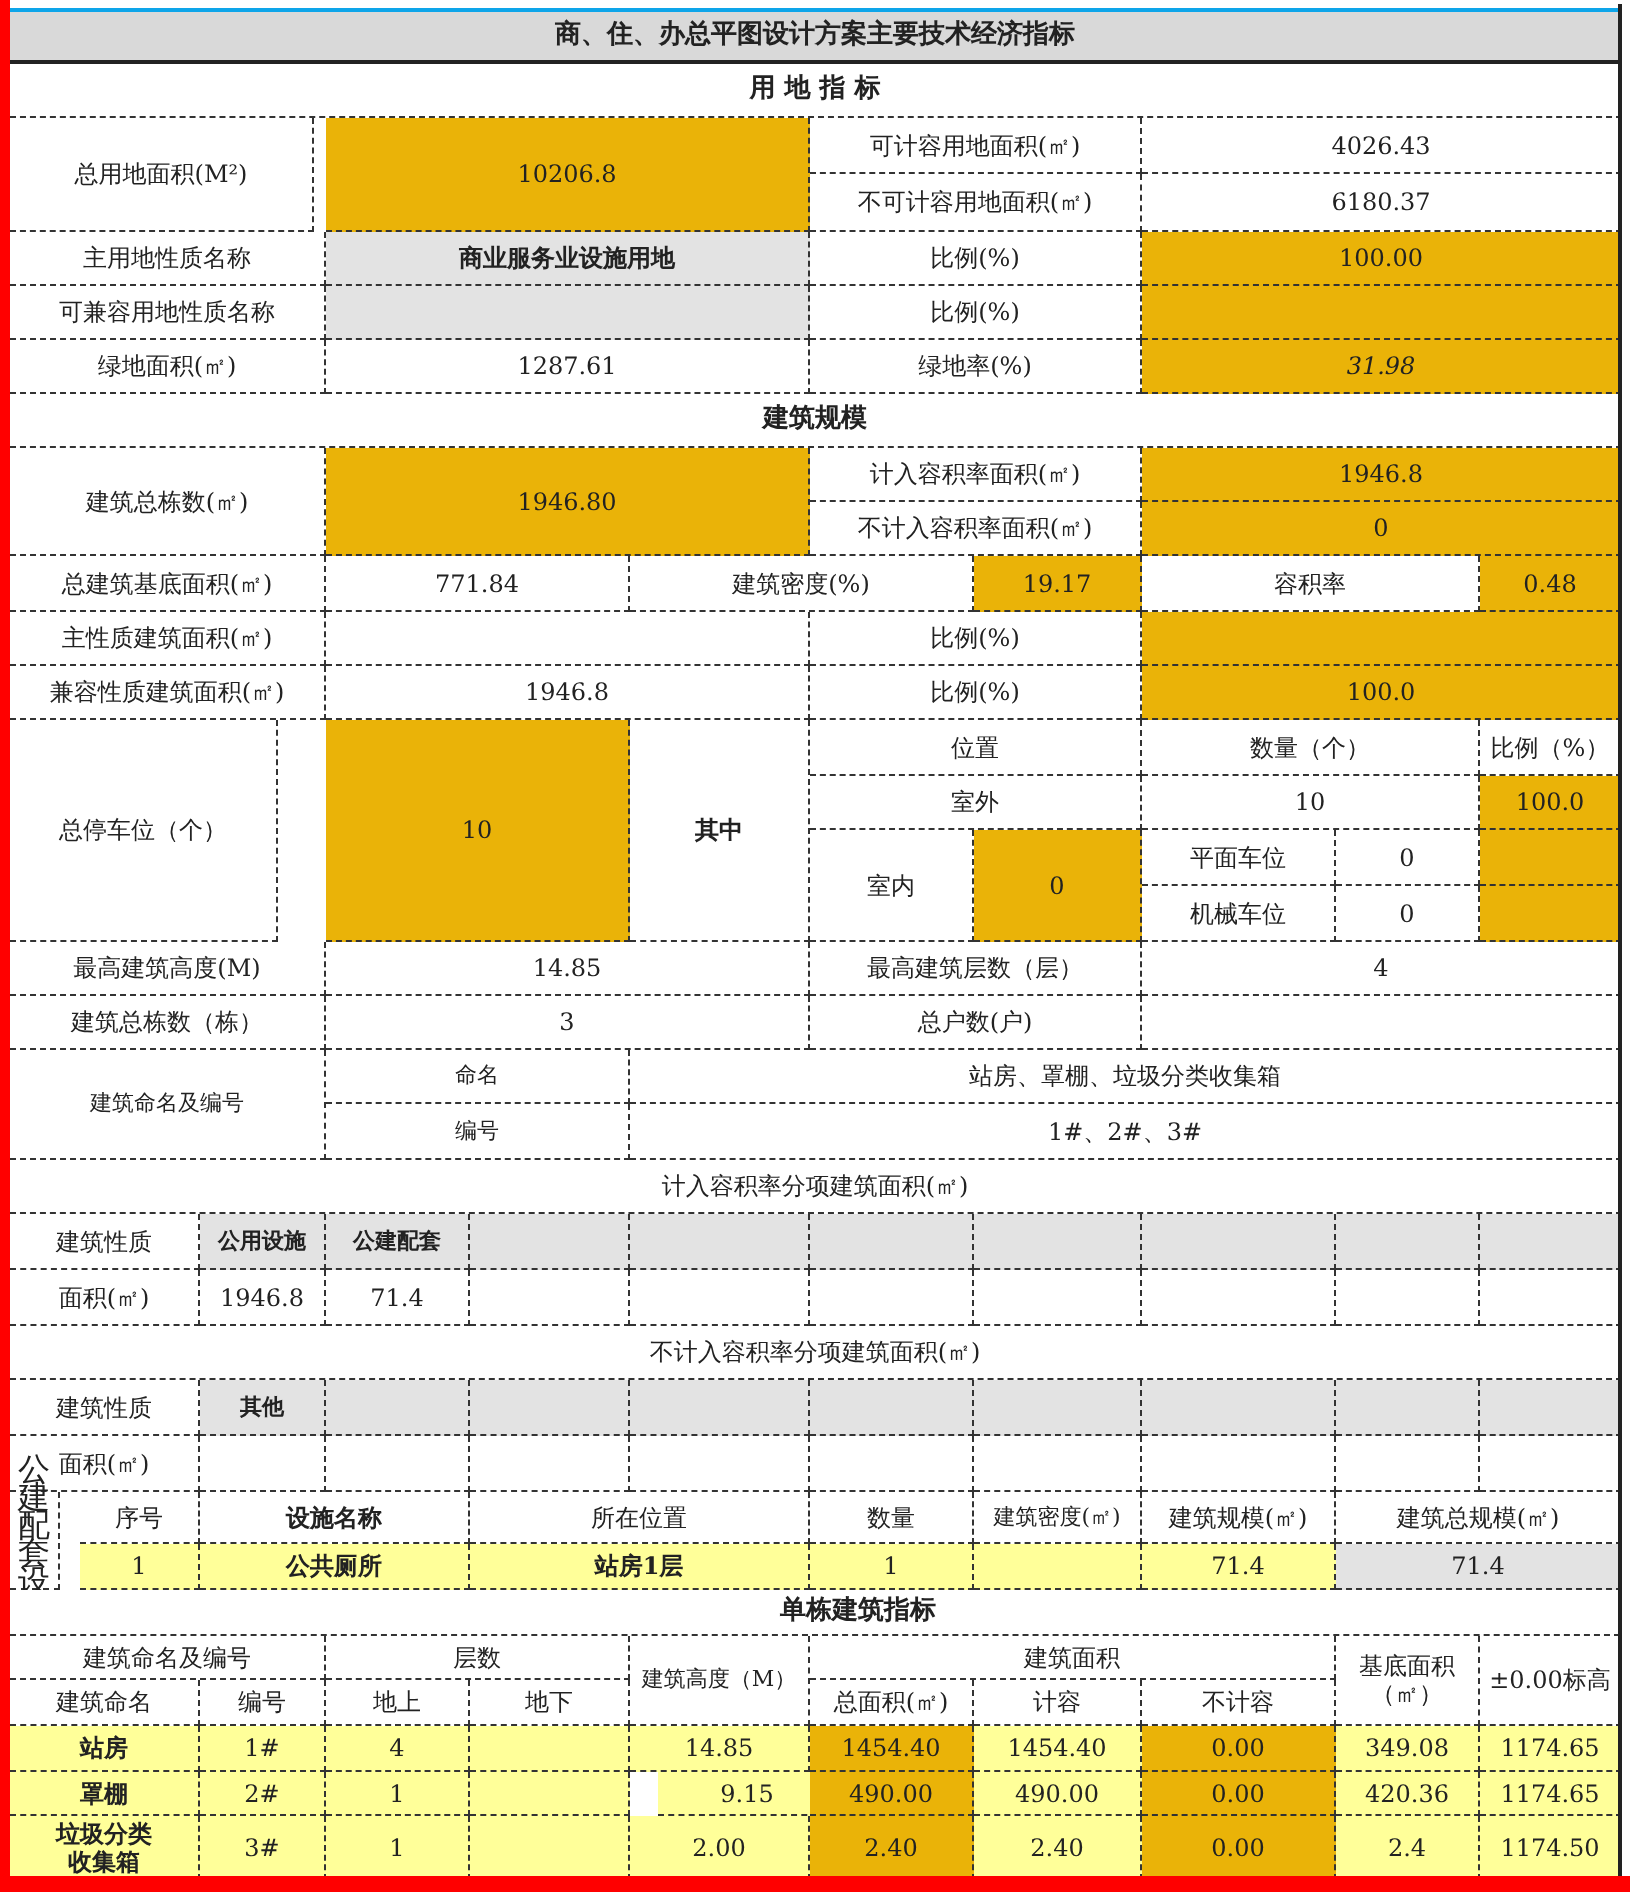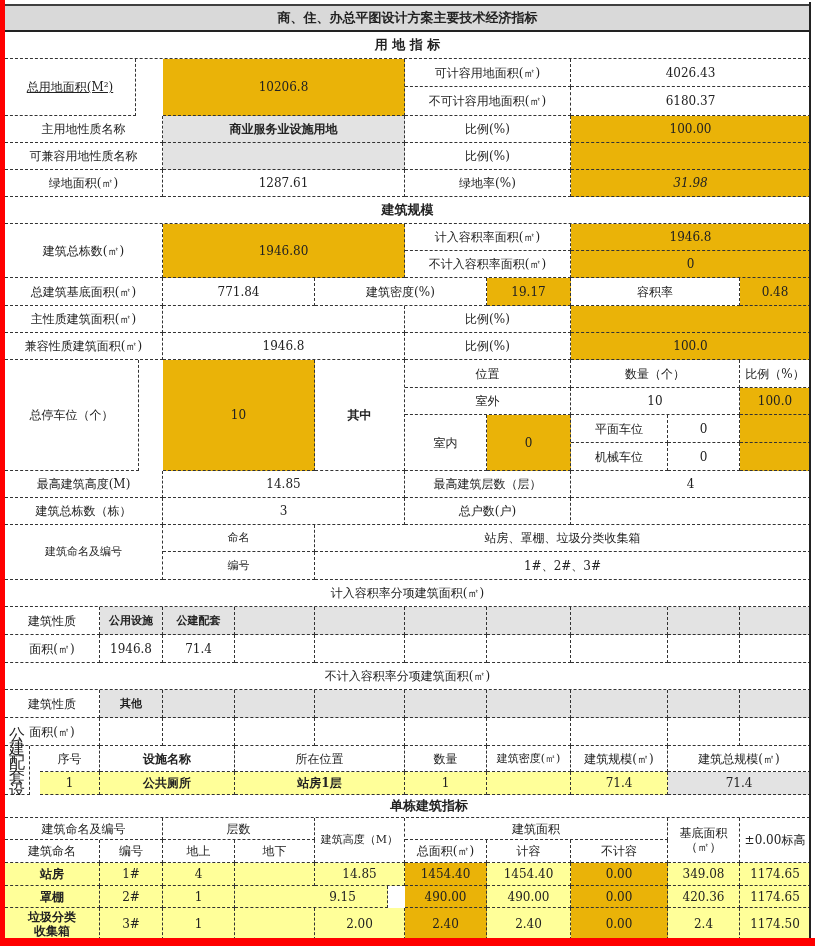--- a/index.html
+++ b/index.html
@@ -7,35 +7,35 @@
          font-family:"DejaVu Serif","Liberation Serif",serif; color:#222; }
   .redL { position:absolute; left:0; top:0; width:5px; height:946px; background:#ff0000; }
   .redB { position:absolute; left:0; top:938px; width:815px; height:8px; background:#ff0000; }
   .c { position:absolute; box-sizing:border-box; display:flex; align-items:center; justify-content:center;
        text-align:center; font-size:12px; line-height:14px; border-right:1px dashed #333; border-bottom:1px dashed #333;
        background:#fff; white-space:pre-line; }
   .g { background:#eab308;text-align:right; }
   .gr { background:#e3e3e3; }
   .y { background:#ffff99; }
   .b { font-weight:bold; }
-  .hdr { background:#d9d9d9; font-weight:bold; font-size:13px; border-bottom:2px solid #222; border-top:2px solid #404040; }
+  .hdr { background:#d9d9d9; font-weight:bold; font-size:13px; border-bottom:2px solid #222; border-top:2px solid #0ea5e9; }
   .sec { font-weight:bold; font-size:13px; }
   .sm { font-size:11px; }
   .outer { position:absolute; left:5px; top:2px; width:806px; height:936px; box-sizing:border-box; border-right:2px solid #222; pointer-events:none; }
 </style>
 </head>
 <body>
 
 <div class="redL"></div>
 
 <div class="c hdr" style="left:5px;top:4px;width:806px;height:28px;">商、住、办总平图设计方案主要技术经济指标</div>
 
 <div class="c sec" style="left:5px;top:32px;width:806px;height:27px;">用 地 指 标</div>
 
-<div class="c" style="left:5px;top:59px;width:131px;height:57px;text-decoration:underline;">总用地面积(M²)</div>
+<div class="c" style="left:5px;top:59px;width:152px;height:57px;">总用地面积(M²)</div>
 <div class="c g" style="left:163px;top:59px;width:242px;height:57px;">10206.8</div>
 <div class="c" style="left:405px;top:59px;width:166px;height:28px;">可计容用地面积(㎡)</div>
 <div class="c" style="left:571px;top:59px;width:240px;height:28px;">4026.43</div>
 <div class="c" style="left:405px;top:87px;width:166px;height:29px;">不可计容用地面积(㎡)</div>
 <div class="c" style="left:571px;top:87px;width:240px;height:29px;">6180.37</div>
 
 <div class="c" style="left:5px;top:116px;width:158px;height:27px;">主用地性质名称</div>
 <div class="c gr b" style="left:163px;top:116px;width:242px;height:27px;">商业服务业设施用地</div>
 <div class="c" style="left:405px;top:116px;width:166px;height:27px;">比例(%)</div>
 <div class="c g" style="left:571px;top:116px;width:240px;height:27px;">100.00</div>
@@ -203,21 +203,21 @@
 <div class="c g" style="left:405px;top:863px;width:82px;height:23px;">1454.40</div>
 <div class="c y" style="left:487px;top:863px;width:84px;height:23px;">1454.40</div>
 <div class="c g" style="left:571px;top:863px;width:97px;height:23px;">0.00</div>
 <div class="c y" style="left:668px;top:863px;width:72px;height:23px;">349.08</div>
 <div class="c y" style="left:740px;top:863px;width:71px;height:23px;">1174.65</div>
 
 <div class="c y b" style="left:5px;top:886px;width:95px;height:22px;">罩棚</div>
 <div class="c y" style="left:100px;top:886px;width:63px;height:22px;">2#</div>
 <div class="c y" style="left:163px;top:886px;width:72px;height:22px;">1</div>
 <div class="c y" style="left:235px;top:886px;width:80px;height:22px;"></div>
-<div class="c y" style="left:298px;top:886px;width:90px;height:22px;">9.15</div>
+<div class="c y" style="left:329px;top:886px;width:90px;height:22px;">9.15</div>
 <div class="c g" style="left:405px;top:886px;width:82px;height:22px;">490.00</div>
 <div class="c y" style="left:487px;top:886px;width:84px;height:22px;">490.00</div>
 <div class="c g" style="left:571px;top:886px;width:97px;height:22px;">0.00</div>
 <div class="c y" style="left:668px;top:886px;width:72px;height:22px;">420.36</div>
 <div class="c y" style="left:740px;top:886px;width:71px;height:22px;">1174.65</div>
 
 <div class="c y b" style="left:5px;top:908px;width:95px;height:32px;line-height:14px;">垃圾分类
 收集箱</div>
 <div class="c y" style="left:100px;top:908px;width:63px;height:32px;">3#</div>
 <div class="c y" style="left:163px;top:908px;width:72px;height:32px;">1</div>

